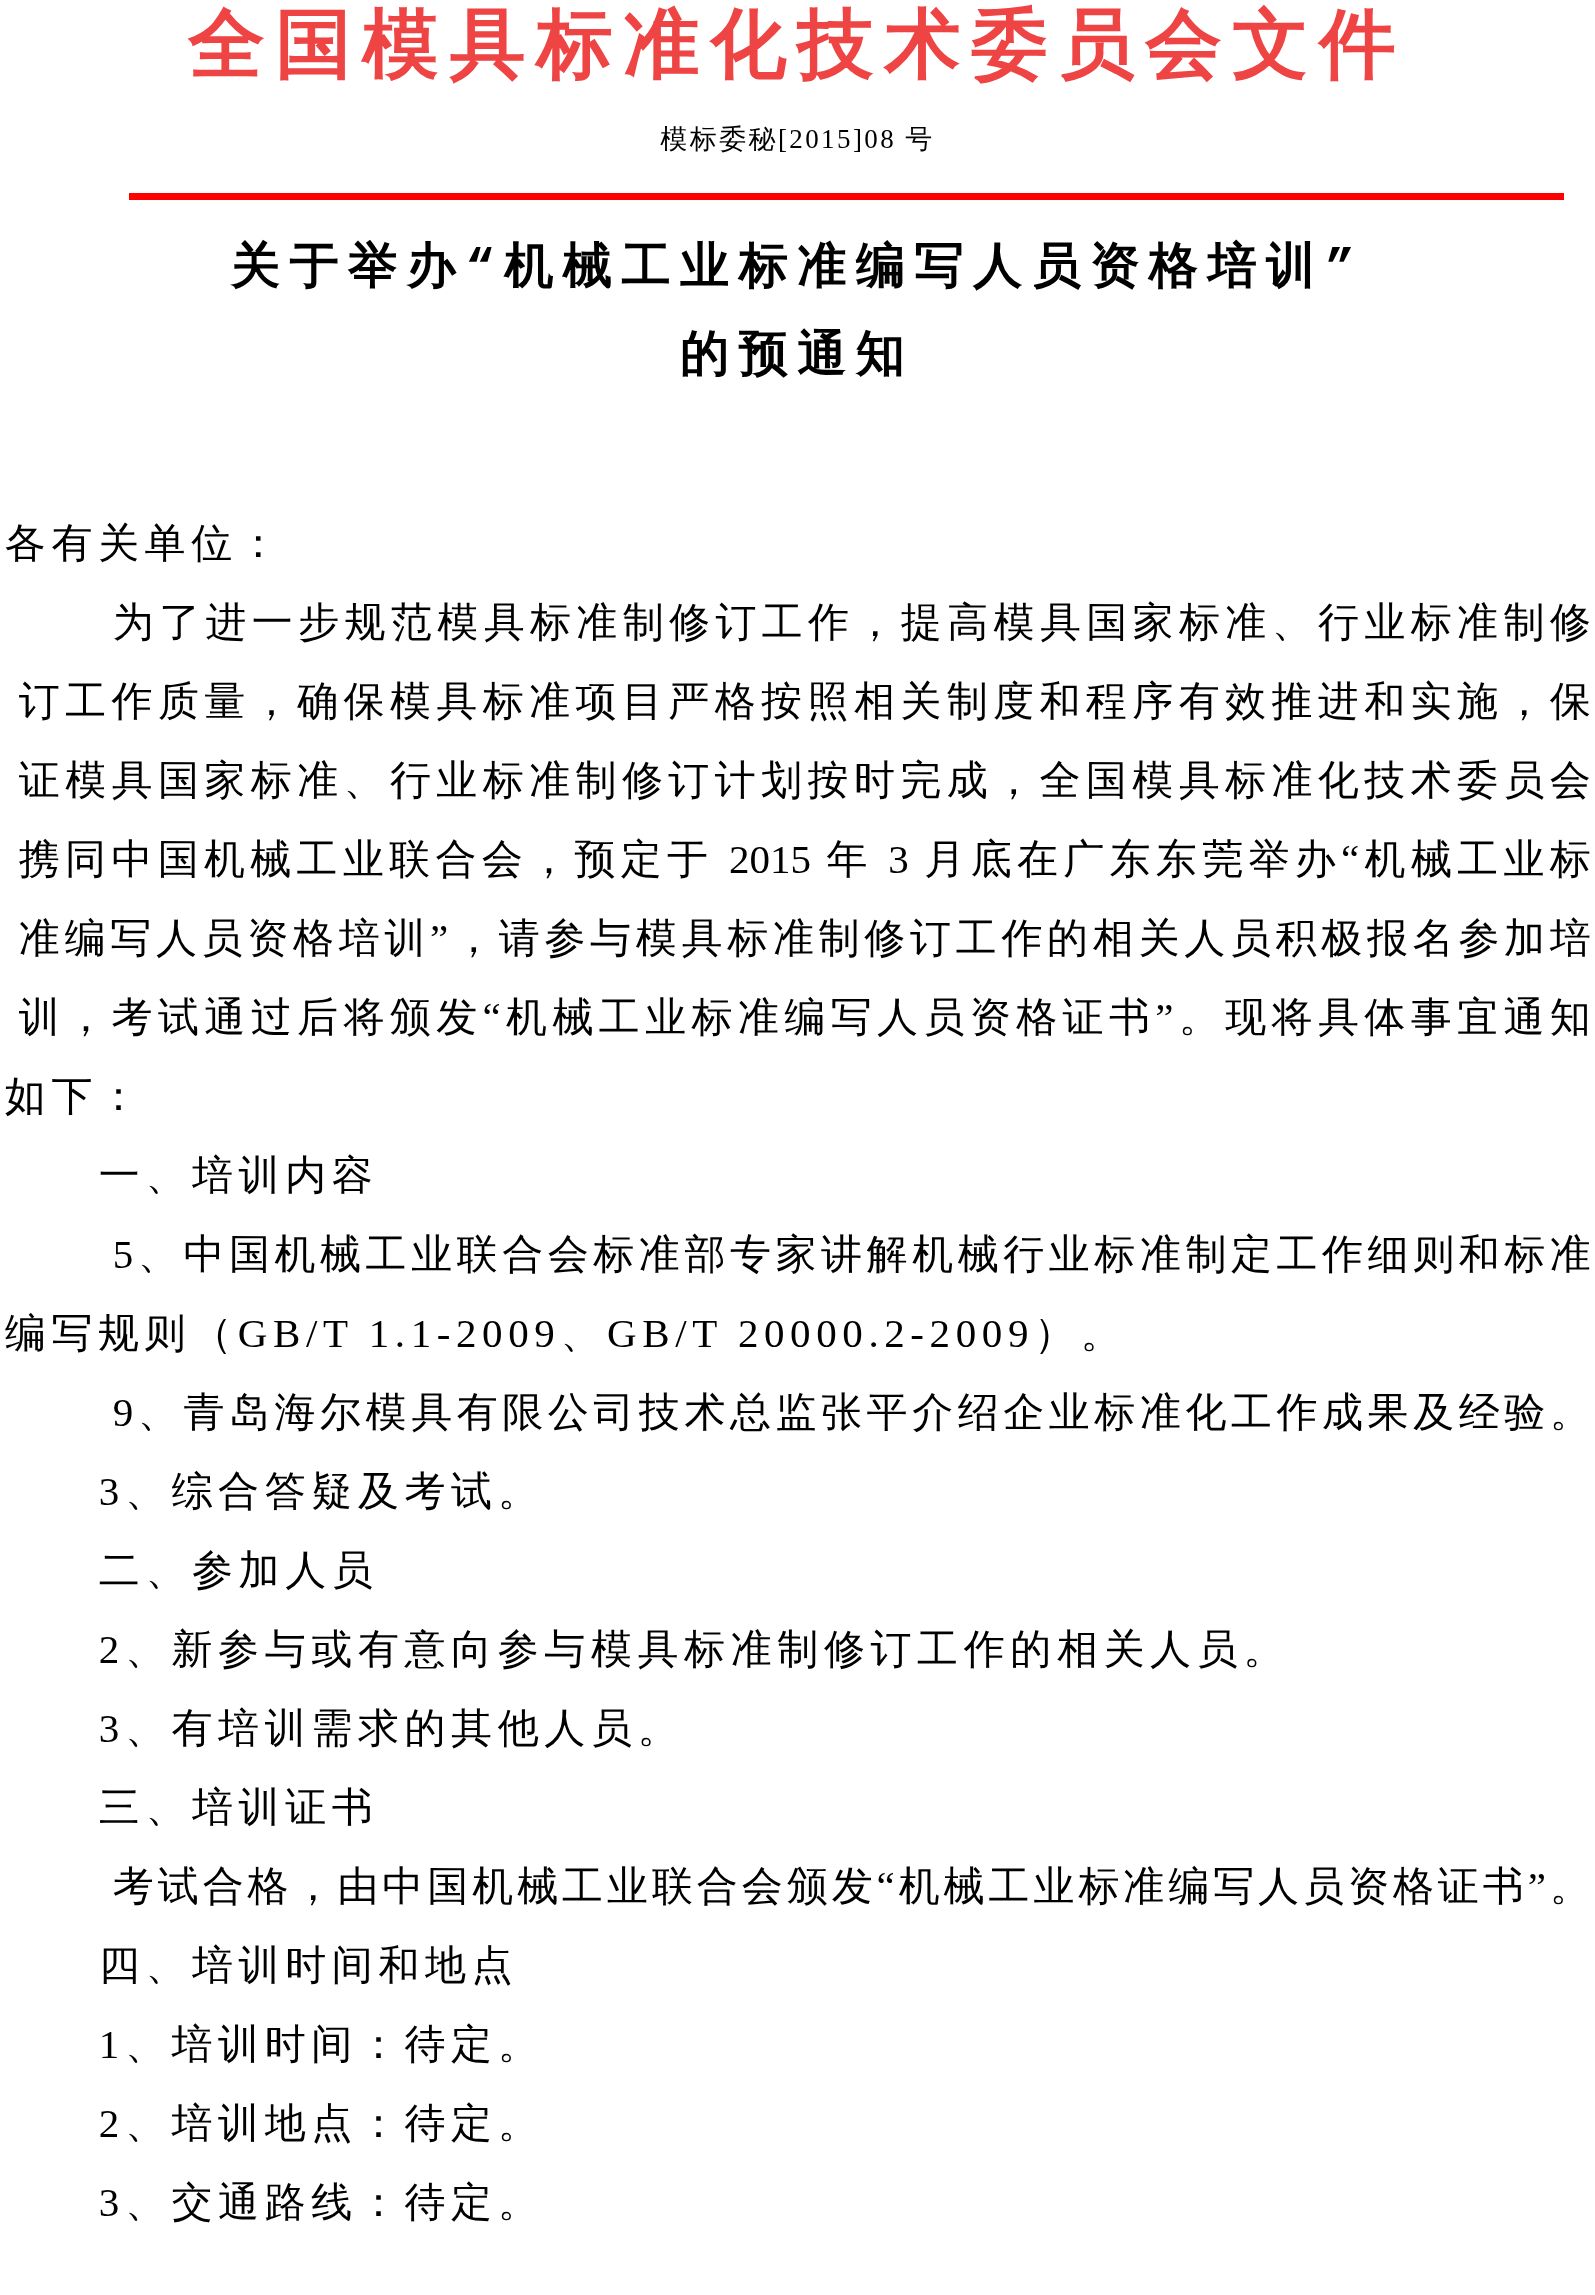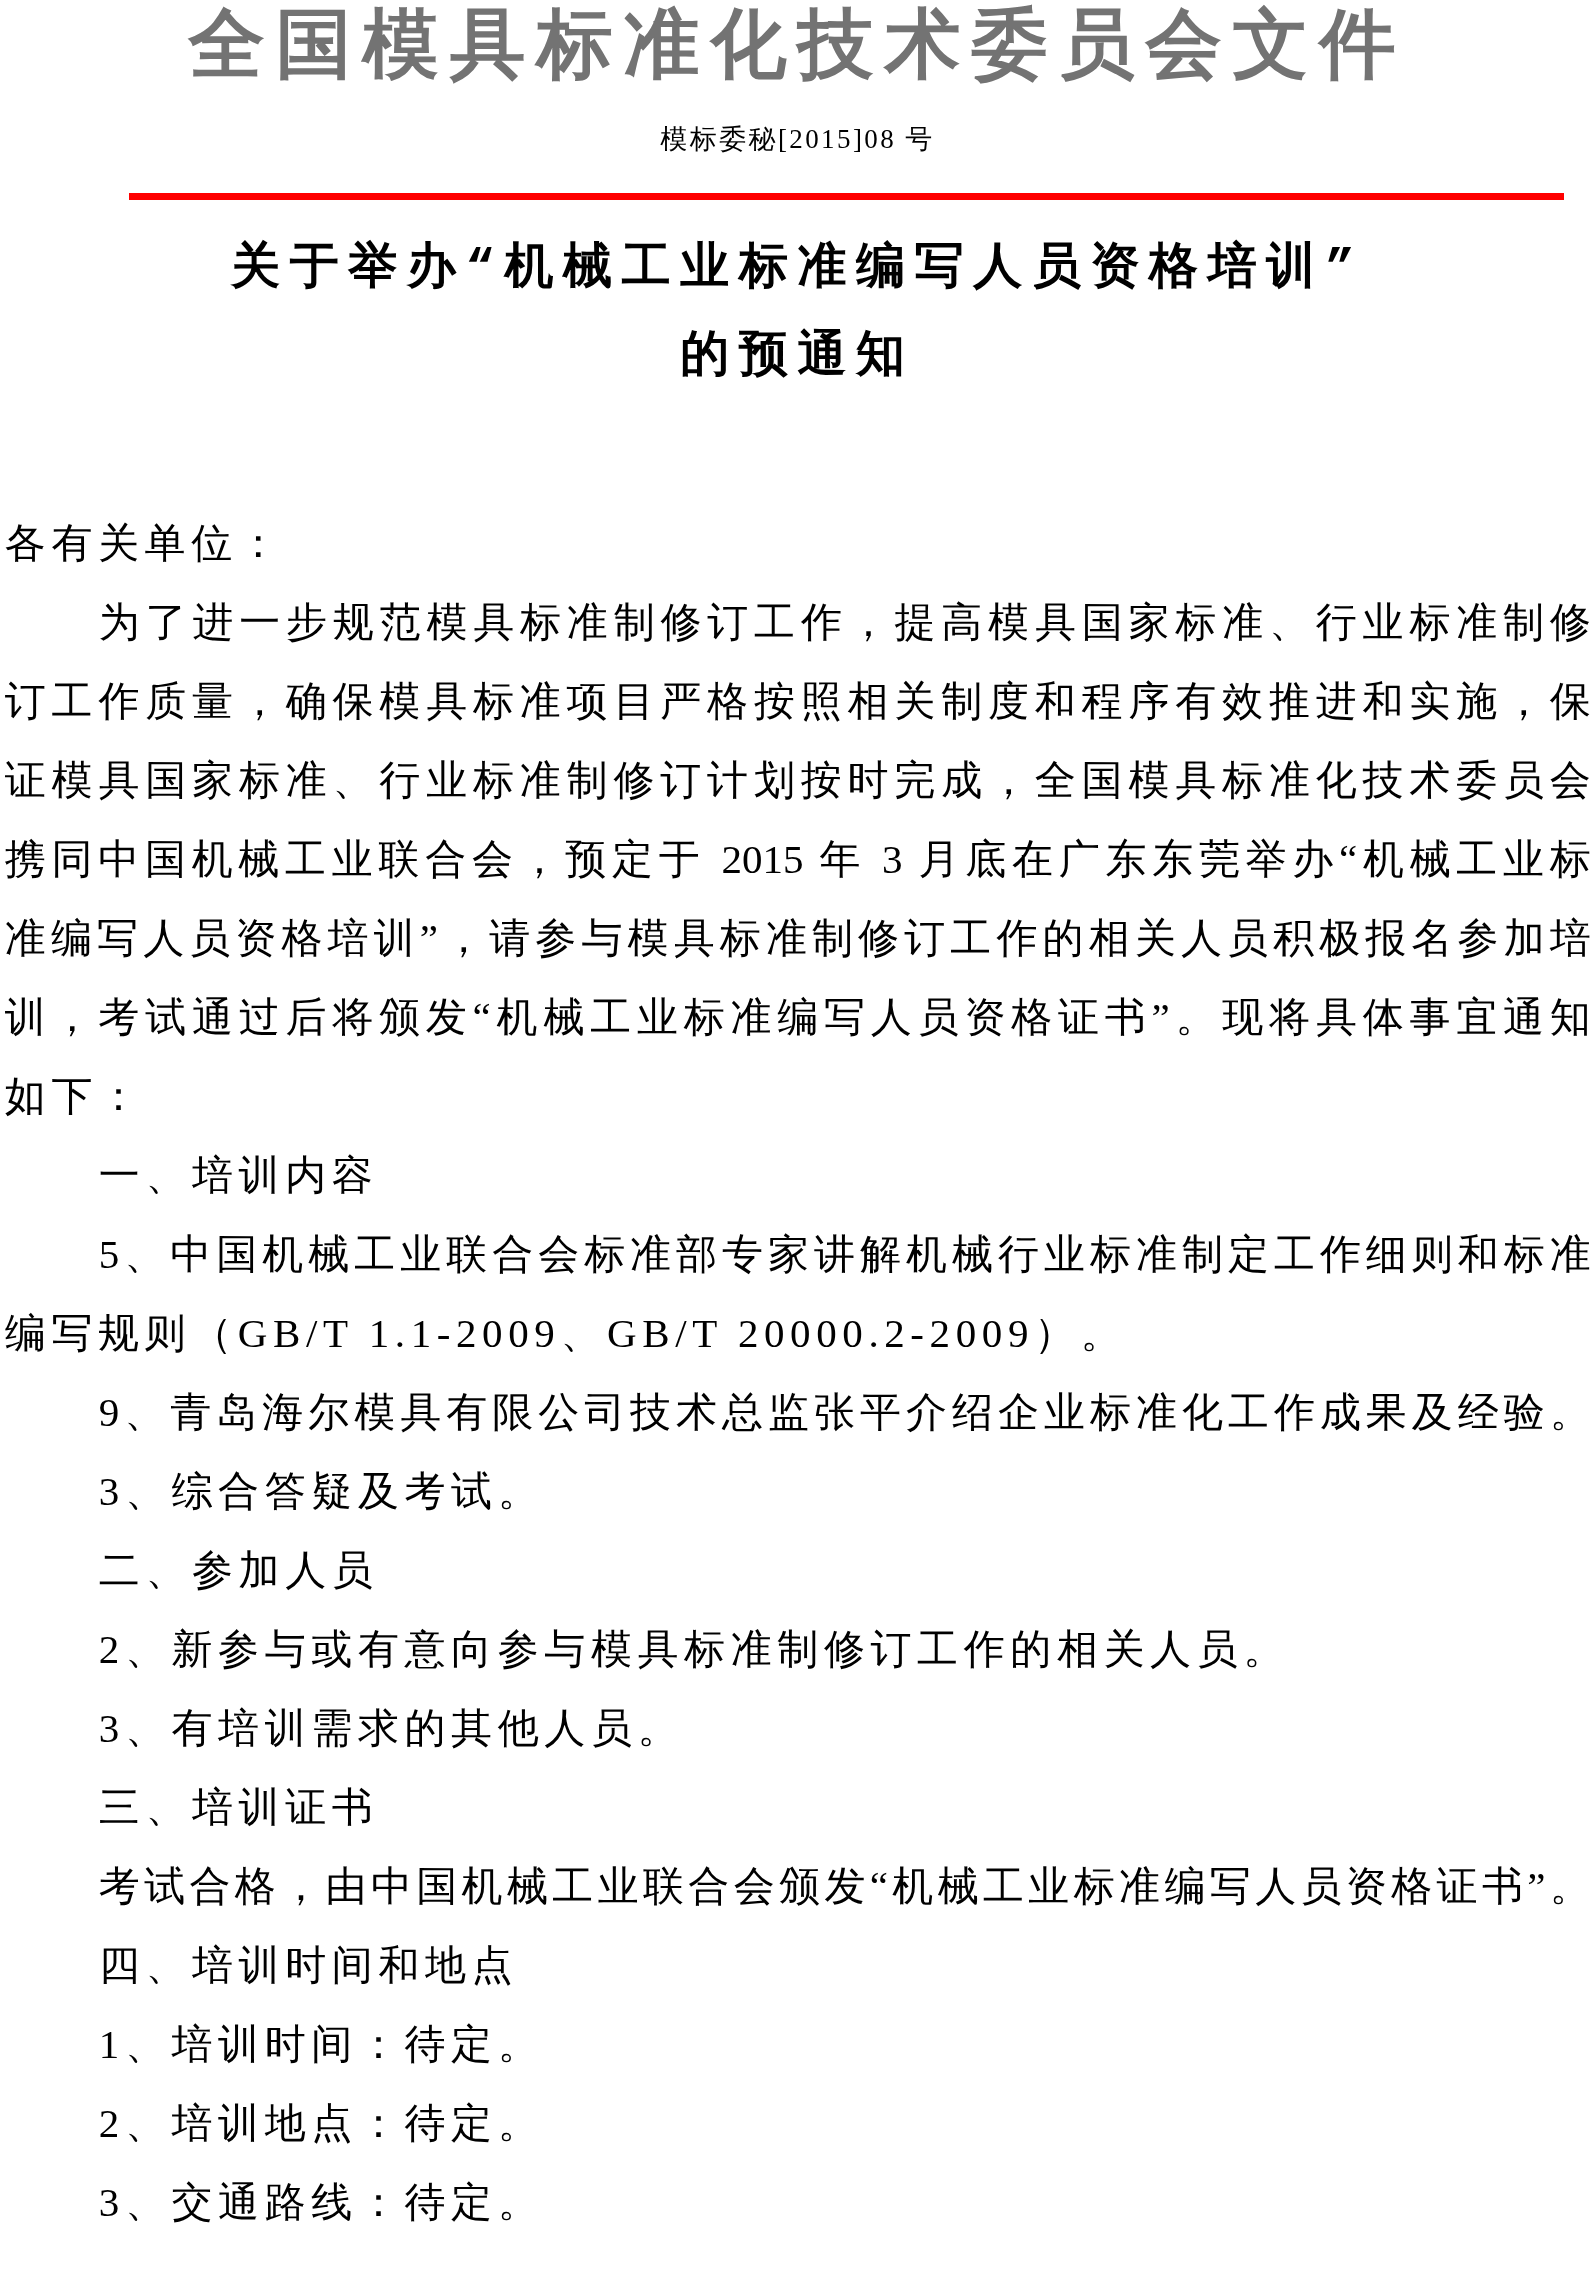--- a/index.html
+++ b/index.html
@@ -13,21 +13,21 @@
     overflow:hidden;
   }
   .org-title {
     position:absolute;
     top:0; left:0; width:100%;
     text-align:center;
     font-size:76px;
     line-height:88px;
     font-weight:bold;
     letter-spacing:11px;
-    color:#737373;
+    color:#ef4444;
     white-space:nowrap;
   }
   .doc-number {
     position:absolute;
     top:116px; left:0; width:100%;
     text-align:center;
     font-size:27px;
     line-height:46px;
     letter-spacing:2.4px;
   }
@@ -58,20 +58,21 @@
     letter-spacing:5.6px;
     white-space:nowrap;
   }
   .indent { padding-left:94px; }
   .bold { font-weight:normal; }
   .fill {
     letter-spacing:0;
     white-space:normal;
     text-align:justify;
     text-align-last:justify;
+    margin-left:14px;
   }
 </style>
 </head>
 <body>
 
 <div class="page">
 
   <div class="org-title">全国模具标准化技术委员会文件</div>
 
   <div class="doc-number">模标委秘[2015]08 号</div>

